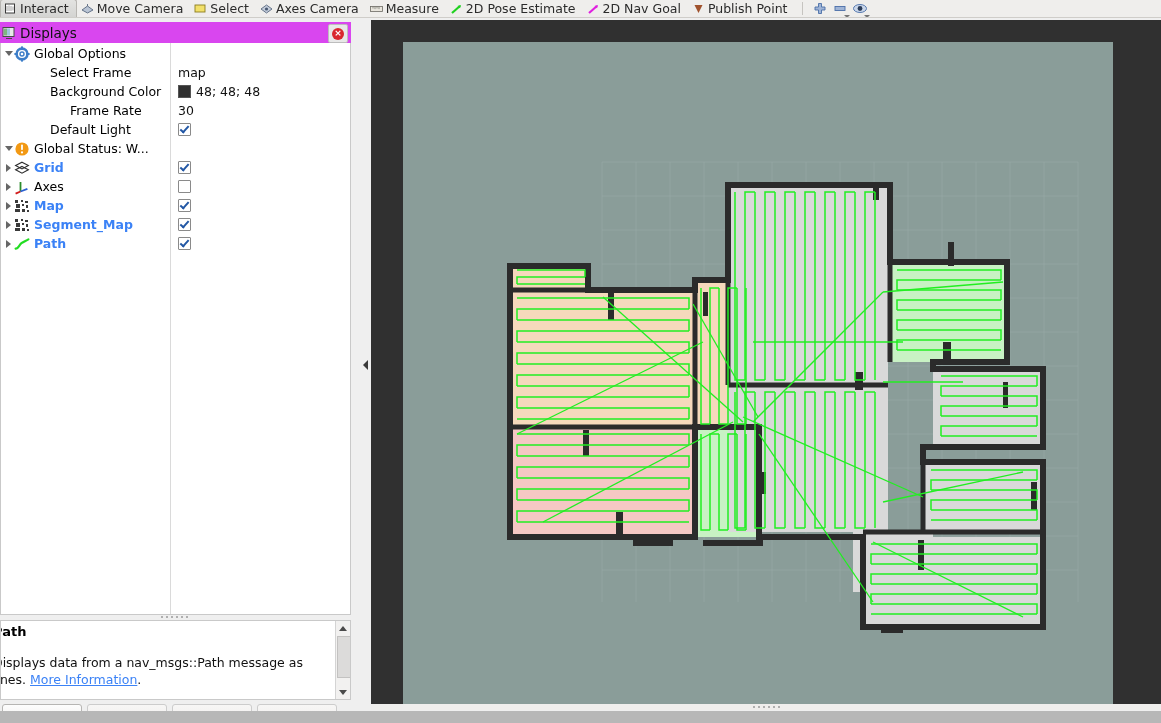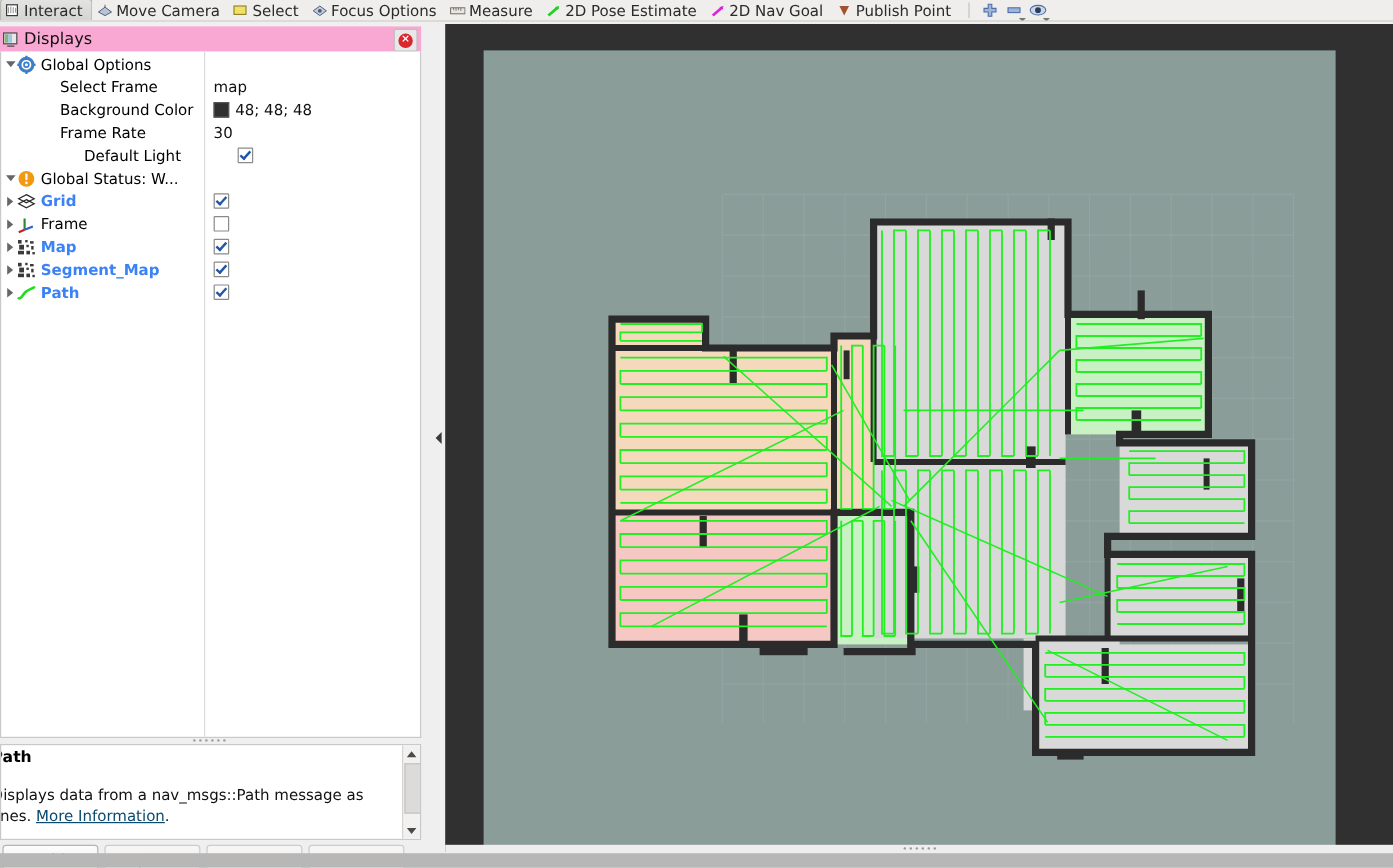--- a/index.html
+++ b/index.html
@@ -28,21 +28,21 @@
   .tool-ico{width:13px;height:12px;display:inline-block;position:relative;flex:0 0 auto;}
   .tsep{width:1px;height:13px;background:#c6c4c0;margin:0 7px;align-self:center;}
   .icobtn{width:20px;height:17px;display:flex;align-items:center;justify-content:center;position:relative;}
   .caret-s{position:absolute;right:0px;bottom:-1px;width:0;height:0;
     border-left:3px solid transparent;border-right:3px solid transparent;border-top:3px solid #777;}
 
   
   .displays-panel{position:absolute;left:0;top:22px;width:351px;height:672px;}
   .panel-title{
     position:absolute;left:0;top:0;width:351px;height:21px;
-    background:#f9a8d4;display:flex;align-items:center;
+    background:#d946ef;display:flex;align-items:center;
   }
   .panel-title .pt-ico{width:14px;height:14px;margin:0 4px 0 2px;position:relative;}
   .panel-title .pt-text{font-size:13.5px;color:#111;}
   .panel-close{
     position:absolute;right:3px;top:2px;width:18px;height:17px;
     background:#e8e8e8;border:1px solid #bdbdbd;border-radius:2px;
     display:flex;align-items:center;justify-content:center;
   }
   .xdot{width:12px;height:12px;border-radius:50%;background:#d9272e;
     display:flex;align-items:center;justify-content:center;
@@ -72,21 +72,21 @@
   .splitdots{position:absolute;left:0;top:592px;width:349px;height:6px;
     display:flex;align-items:center;justify-content:center;gap:3px;}
   .splitdots span{width:2px;height:2px;background:#9a9a9a;border-radius:50%;}
   .descbox{
     position:absolute;left:0;top:598px;width:349px;height:78px;
     background:#fff;border:1px solid #c9c9c9;overflow:hidden;
   }
   .desc-inner{position:absolute;left:-12px;top:3px;width:345px;padding:0 4px;}
   .desc-title{font-size:13px;font-weight:bold;color:#000;}
   .desc-body{font-size:12.5px;color:#111;line-height:17px;margin-top:15px;}
-  .desc-body a{color:#0c4a6e;text-decoration:underline;}
+  .desc-body a{color:#3b82f6;text-decoration:underline;}
   .descbar{position:absolute;right:0;top:0;width:14px;height:78px;background:#f2f1f0;border-left:1px solid #d4d4d4;}
   .sb-arrow{width:14px;height:14px;display:flex;align-items:center;justify-content:center;}
   .sb-arrow i{width:0;height:0;border-left:4px solid transparent;border-right:4px solid transparent;}
   .sb-up i{border-bottom:5px solid #4a4a4a;}
   .sb-dn i{border-top:5px solid #4a4a4a;}
   .sb-thumb{position:absolute;left:1px;top:15px;width:12px;height:40px;background:#dcdbda;border:1px solid #c3c2c1;}
 
   
   .btnrow{position:absolute;left:0;top:682px;width:351px;height:24px;display:flex;gap:5px;padding-left:2px;}
   .btn{
@@ -145,21 +145,21 @@
       <span>Select</span>
     </div>
 
     <div class="tool">
       <span class="tool-ico">
         <svg width="13" height="12" viewBox="0 0 13 12">
           <path d="M1 6 L6.5 2 L12 6 L6.5 10 Z" fill="#c3ccda" stroke="#4a5a74" stroke-width="0.8"></path>
           <circle cx="6.5" cy="6" r="1.6" fill="#4a5a74"></circle>
         </svg>
       </span>
-      <span>Focus Options</span>
+      <span>Axes Camera</span>
     </div>
 
     <div class="tool">
       <span class="tool-ico">
         <svg width="13" height="12" viewBox="0 0 13 12">
           <rect x="0.5" y="3.5" width="12" height="5" fill="#e9e6de" stroke="#6c6a64" stroke-width="0.8"></rect>
           <path d="M3 3.5v2M5 3.5v2.6M7 3.5v2M9 3.5v2.6" stroke="#6c6a64" stroke-width="0.7"></path>
         </svg>
       </span>
       <span>Measure</span>
@@ -263,28 +263,28 @@
           <div class="trow" style="top: 39px;">
             <span style="width: 18px; flex: 0 0 auto;"></span>
             <span class="twist"></span>
             <span class="ticon"></span>
             <span class="tlabel">Background Color</span>
             <span class="tval">
               <span class="swatch" style="background: rgb(48, 48, 48);"></span>
               <span>48; 48; 48</span>
             </span>
           </div>
-          <div class="trow" style="top: 58px;">
+          <div class="trow" style="top: 58px; padding-left: 20px;">
             <span style="width: 18px; flex: 0 0 auto;"></span>
             <span class="twist"></span>
             <span class="ticon"></span>
             <span class="tlabel">Frame Rate</span>
             <span class="tval">30</span>
           </div>
-          <div class="trow" style="top: 77px; margin-left: 20px;">
+          <div class="trow" style="top: 77px;">
             <span style="width: 18px; flex: 0 0 auto;"></span>
             <span class="twist"></span>
             <span class="ticon"></span>
             <span class="tlabel">Default Light</span>
             <span class="tval">
               <span class="cbox on"></span>
             </span>
           </div>
           <div class="trow" style="top: 96px;">
             <span style="width: 2px; flex: 0 0 auto;"></span>
@@ -315,21 +315,21 @@
           <div class="trow" style="top: 134px;">
             <span style="width: 2px; flex: 0 0 auto;"></span>
             <span class="twist">
               <i></i>
             </span>
             <span class="ticon"><svg width="16" height="16" viewBox="0 0 16 16">
                 <path d="M6.5 12.5 L6.5 3" stroke="#2b8b2b" stroke-width="1.8"></path>
                 <path d="M6.5 12.5 L1.6 14.6" stroke="#d11a1a" stroke-width="1.8"></path>
                 <path d="M6.5 12.5 L13.4 9.8" stroke="#2b5fd1" stroke-width="1.8"></path>
               </svg></span>
-            <span class="tlabel">Frame</span>
+            <span class="tlabel">Axes</span>
             <span class="tval">
               <span class="cbox"></span>
             </span>
           </div>
           <div class="trow" style="top: 153px;">
             <span style="width: 2px; flex: 0 0 auto;"></span>
             <span class="twist">
               <i></i>
             </span>
             <span class="ticon"><svg width="16" height="16" viewBox="0 0 16 16">

